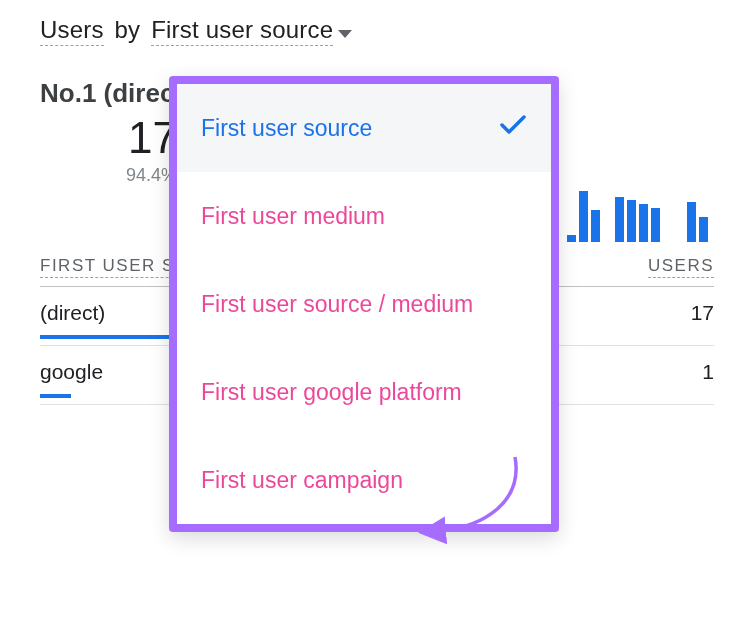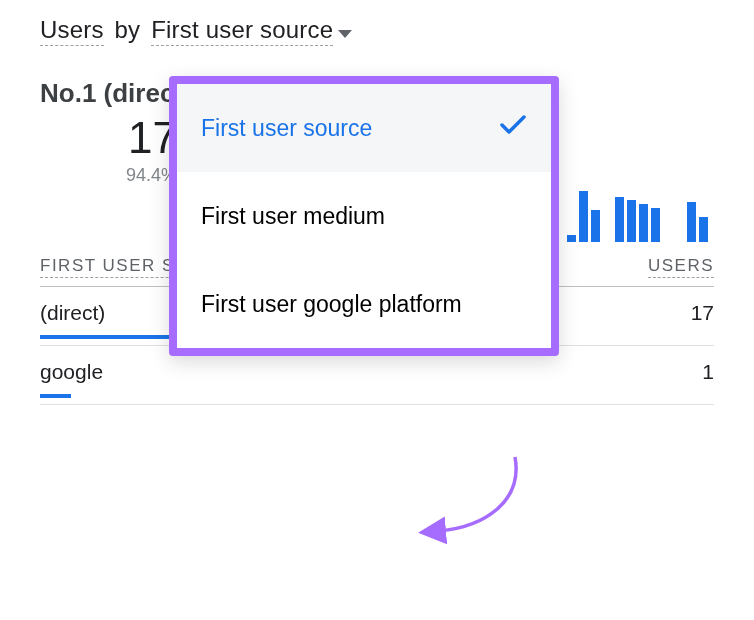--- a/index.html
+++ b/index.html
@@ -128,21 +128,21 @@
     box-shadow: 0 6px 20px rgba(0,0,0,0.15);
     z-index: 50;
   }
   .dd .opt {
     display: flex;
     align-items: center;
     justify-content: space-between;
     padding: 0 24px;
     height: 88px;
     font-size: 23px;
-    color: #000000;
+    color: #ec4899;
     cursor: pointer;
   }
   .dd .opt.selected {
     background: #f5f6f7;
     color: #1a73e8;
   }
   .dd .check {
     color: #1a73e8;
   }
 
@@ -222,21 +222,27 @@
     <div class="opt selected">
       <span>First user source</span>
       <span class="check"><svg width="28" height="22" viewBox="0 0 28 22">
           <path d="M3 11 L10 18 L25 3" stroke="#1a73e8" stroke-width="3.5" fill="none" stroke-linecap="round" stroke-linejoin="round"></path>
         </svg></span>
     </div>
     <div class="opt">
       <span>First user medium</span>
     </div>
     <div class="opt">
+      <span>First user source / medium</span>
+    </div>
+    <div class="opt">
       <span>First user google platform</span>
+    </div>
+    <div class="opt">
+      <span>First user campaign</span>
     </div>
   </div>
 
 <svg class="annot-arrow" viewBox="0 0 130 100">
   <defs>
     <marker id="ah" markerWidth="10" markerHeight="10" refX="2" refY="4" orient="auto">
       <path d="M0 0 L8 4 L0 8 Z" fill="#a66bff"></path>
     </marker>
   </defs>
   <path d="M110 4 C 118 48, 80 74, 34 78" stroke="#a66bff" stroke-width="3.5" fill="none" marker-end="url(#ah)"></path>

